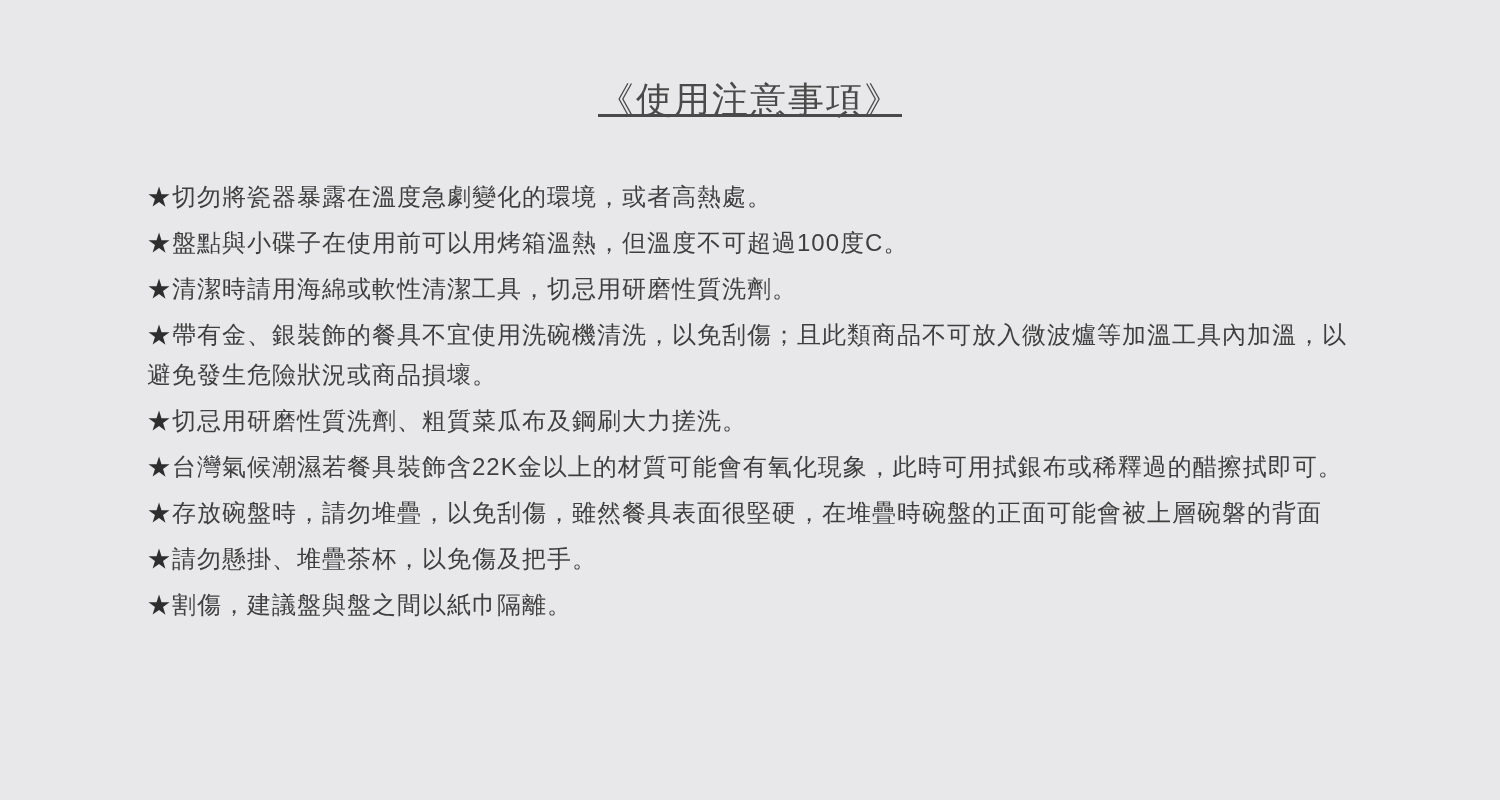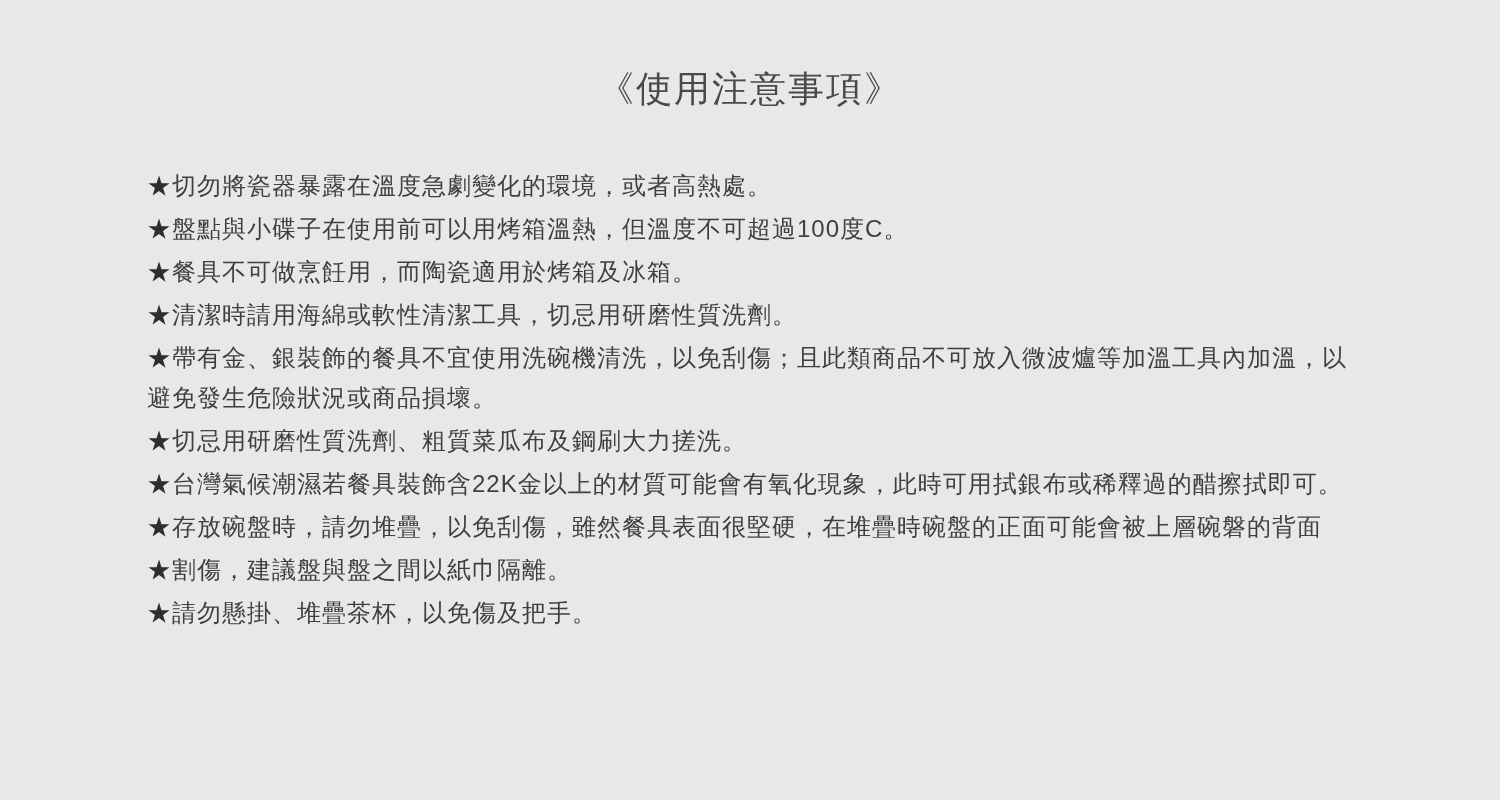--- a/index.html
+++ b/index.html
@@ -17,52 +17,52 @@
     box-sizing: border-box;
     padding-top: 66px;
   }
   .title {
     text-align: center;
     font-size: 36px;
     line-height: 43px;
     letter-spacing: 2px;
     font-weight: 400;
     color: #4a4a4a;
-    margin: 1px;
+    margin: 12px;
+    text-decoration: underline;
   }
   .notice-list {
     margin: 56px 0 0 147px;
     width: 1215px;
     color: #3f3f3f;
     font-size: 24px;
     letter-spacing: 1px;
     font-weight: 400;
   }
   .item {
-    margin: 0 0 3px 0;
+    margin: 6px 0 3px 0;
     line-height: 40px;
     word-break: break-all;
   }
   .star {
     color: #2e2e2e;
   }
 </style>
 </head>
 <body>
 
 <div class="page">
 
   <h1 class="title">《使用注意事項》</h1>
 
   <div class="notice-list">
     <p class="item"><span class="star">★</span><span>切勿將瓷器暴露在溫度急劇變化的環境，或者高熱處。</span></p>
     <p class="item"><span class="star">★</span><span>盤點與小碟子在使用前可以用烤箱溫熱，但溫度不可超過100度C。</span></p>
-    <p class="item"><span class="star">★</span><span>餐具不可做烹飪用，而陶瓷適用於烤箱及冰箱。</span></p>
     <p class="item"><span class="star">★</span><span>清潔時請用海綿或軟性清潔工具，切忌用研磨性質洗劑。</span></p>
     <p class="item"><span class="star">★</span><span>帶有金、銀裝飾的餐具不宜使用洗碗機清洗，以免刮傷；且此類商品不可放入微波爐等加溫工具內加溫，以避免發生危險狀況或商品損壞。</span></p>
     <p class="item"><span class="star">★</span><span>切忌用研磨性質洗劑、粗質菜瓜布及鋼刷大力搓洗。</span></p>
     <p class="item"><span class="star">★</span><span>台灣氣候潮濕若餐具裝飾含22K金以上的材質可能會有氧化現象，此時可用拭銀布或稀釋過的醋擦拭即可。</span></p>
     <p class="item"><span class="star">★</span><span>存放碗盤時，請勿堆疊，以免刮傷，雖然餐具表面很堅硬，在堆疊時碗盤的正面可能會被上層碗磐的背面</span></p>
+    <p class="item"><span class="star">★</span><span>請勿懸掛、堆疊茶杯，以免傷及把手。</span></p>
     <p class="item"><span class="star">★</span><span>割傷，建議盤與盤之間以紙巾隔離。</span></p>
-    <p class="item"><span class="star">★</span><span>請勿懸掛、堆疊茶杯，以免傷及把手。</span></p>
   </div>
 
 </div>
 
 </body></html>

